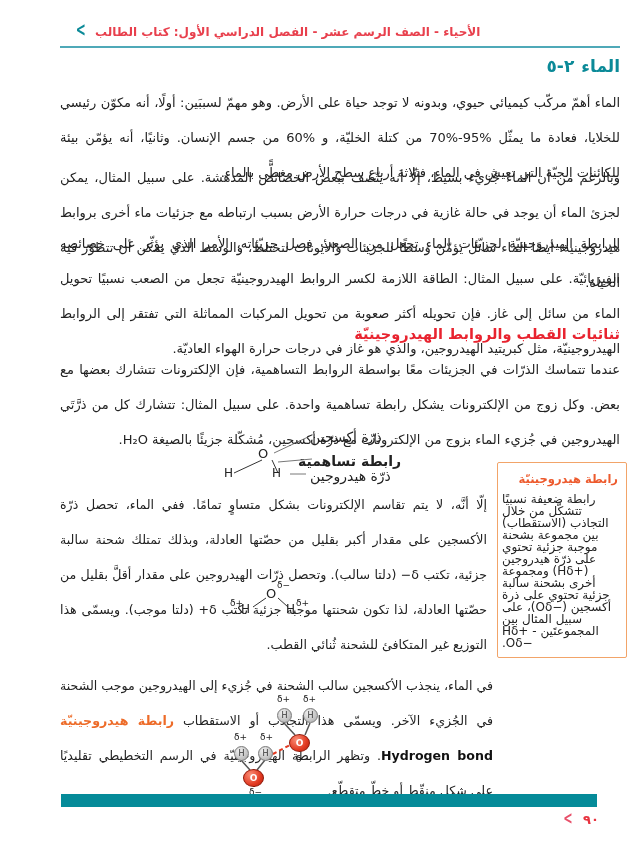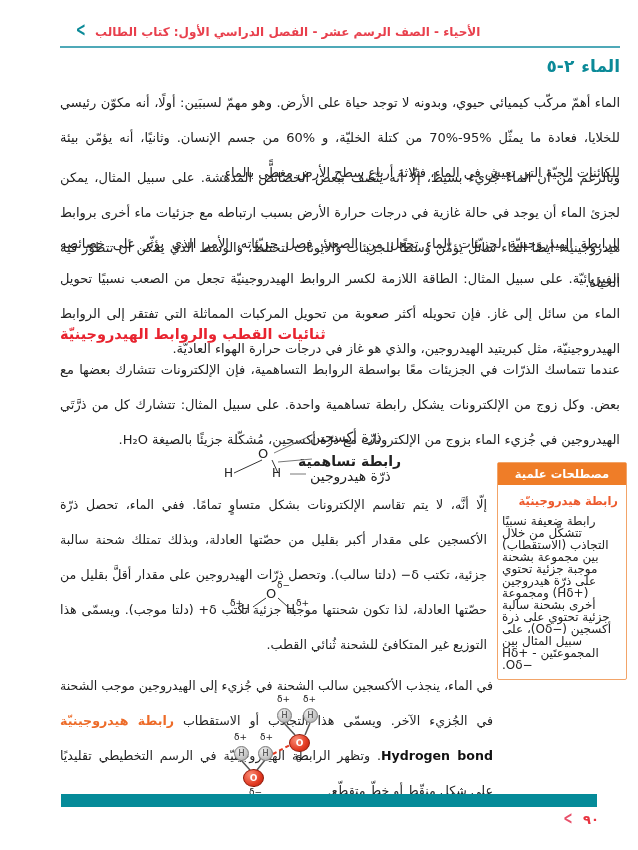--- a/index.html
+++ b/index.html
@@ -24,21 +24,21 @@
     position:absolute;top:56px;right:18px;display:flex;direction:ltr;gap:7px;
     color:#0b8a98;font-weight:bold;font-size:17px;
   }
   
   .para{
     position:absolute;left:60px;width:560px;direction:rtl;text-align:justify;
     font-size:13px;line-height:35px;color:#222;
   }
   .para.narrow{width:427px;font-size:12.6px;}
   .red-heading{
-    position:absolute;left:60px;top:326px;width:560px;direction:rtl;text-align:left;
+    position:absolute;left:60px;top:326px;width:560px;direction:rtl;text-align:right;
     color:#e8232f;font-weight:bold;font-size:14.5px;
   }
   .term-ar-inline{color:#ed6b28;font-weight:bold;}
   .term-en-inline{font-weight:bold;color:#111;}
   
   .sidebar{
     position:absolute;left:497px;top:462px;width:130px;box-sizing:border-box;
     border:1.5px solid #f2a469;border-radius:2px;background:#fff;padding-bottom:8px;
   }
   .sidebar-header{
@@ -107,21 +107,20 @@
     </svg>
     <span class="atom-letter" style="left:42px;top:18px;">O</span>
     <span class="h-letter" style="left:8px;top:38px;">H</span>
     <span class="h-letter" style="left:56px;top:38px;">H</span>
     <div class="diag-label" style="left:94px;top:1px;">ذرّة أكسجين</div>
     <div class="diag-label" style="left:82px;top:25px;font-weight:bold;">رابطة تساهمية</div>
     <div class="diag-label" style="left:94px;top:40px;">ذرّة هيدروجين</div>
   </div>
 
   <div class="sidebar">
-    <div class="sidebar-header">مصطلحات علمية</div>
     <div class="sidebar-term">رابطة هيدروجينيّة</div>
     <div class="sidebar-body">رابطة ضعيفة نسبيًا تتشكّل من خلال التجاذب (الاستقطاب) بين مجموعة بشحنة موجبة جزئية تحتوي على ذرّة هيدروجين (Hδ+‎) ومجموعة أخرى بشحنة سالبة جزئية تحتوي على ذرة أكسجين (Oδ−‎)، على سبيل المثال بين المجموعتَين Hδ+‎ -Oδ−‎.</div>
   </div>
 
   <div class="para narrow" style="top:487px;">إلّا أنَّه، لا يتم تقاسم الإلكترونات بشكل متساوٍ تمامًا. ففي الماء، تحصل ذرّة الأكسجين على مقدار أكبر بقليل من حصّتها العادلة، وبذلك تمتلك شحنة سالبة جزئية، تكتب δ− (دلتا سالب). وتحصل ذرّات الهيدروجين على مقدار أقلَّ بقليل من حصّتها العادلة، لذا تكون شحنتها موجبة جزئية تكتب δ+ (دلتا موجب). ويسمّى هذا التوزيع غير المتكافئ للشحنة ثُنائي القطب.</div>
 
   <div class="diagram" style="left:228px;top:581px;width:86px;height:38px;">
     <svg width="86" height="38">
       <line x1="38" y1="17" x2="25" y2="26" stroke="#333" stroke-width="1"></line>
       <line x1="50" y1="17" x2="60" y2="26" stroke="#333" stroke-width="1"></line>

